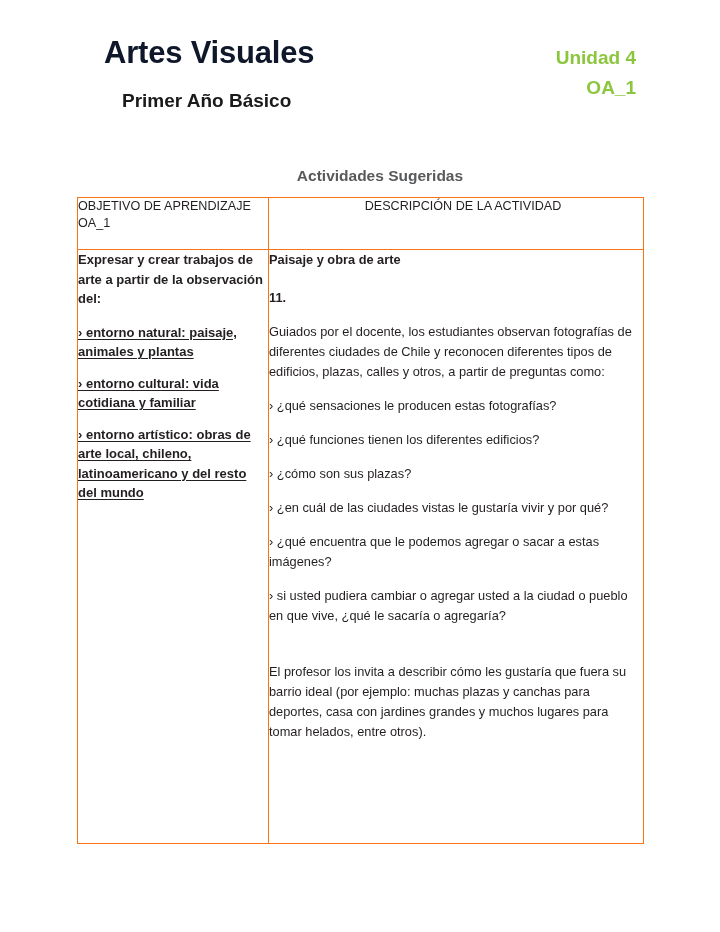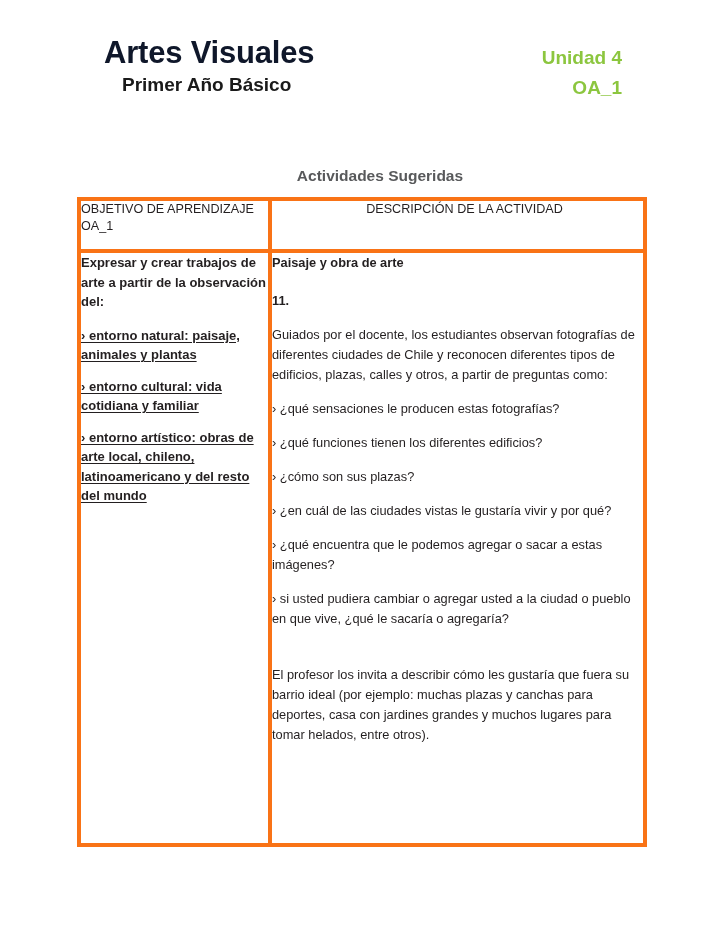--- a/index.html
+++ b/index.html
@@ -43,27 +43,27 @@
     color: #0f172a;
     line-height: 34px;
     letter-spacing: -0.2px;
     white-space: nowrap;
   }
   .grade-title {
     font-size: 19px;
     font-weight: bold;
     color: #1a1a1a;
     line-height: 24px;
-    margin-top: 3px;
+    margin-top: 19px;
     margin-left: 18px;
     white-space: nowrap;
   }
   .masthead-right {
     position: absolute;
-    right: 98px;
+    right: 84px;
     top: 10px;
     text-align: right;
     color: #8CC63F;
   }
   .unit-label {
     font-size: 19px;
     font-weight: bold;
     line-height: 24px;
     white-space: nowrap;
   }
@@ -92,21 +92,21 @@
   .activity-table {
     position: absolute;
     left: 77px;
     top: 197px;
     width: 566px;
     border-collapse: collapse;
     table-layout: fixed;
   }
   .activity-table td,
   .activity-table th {
-    border: 4px solid #f97316;
+    border: 1px solid #f97316;
     vertical-align: top;
     padding: 0;
   }
   .col-objective { width: 191px; }
   .col-description { width: 375px; }
 
   .hdr-cell {
     height: 52px;
     padding: 8px 9px 0 9px;
     font-size: 12.6px;

